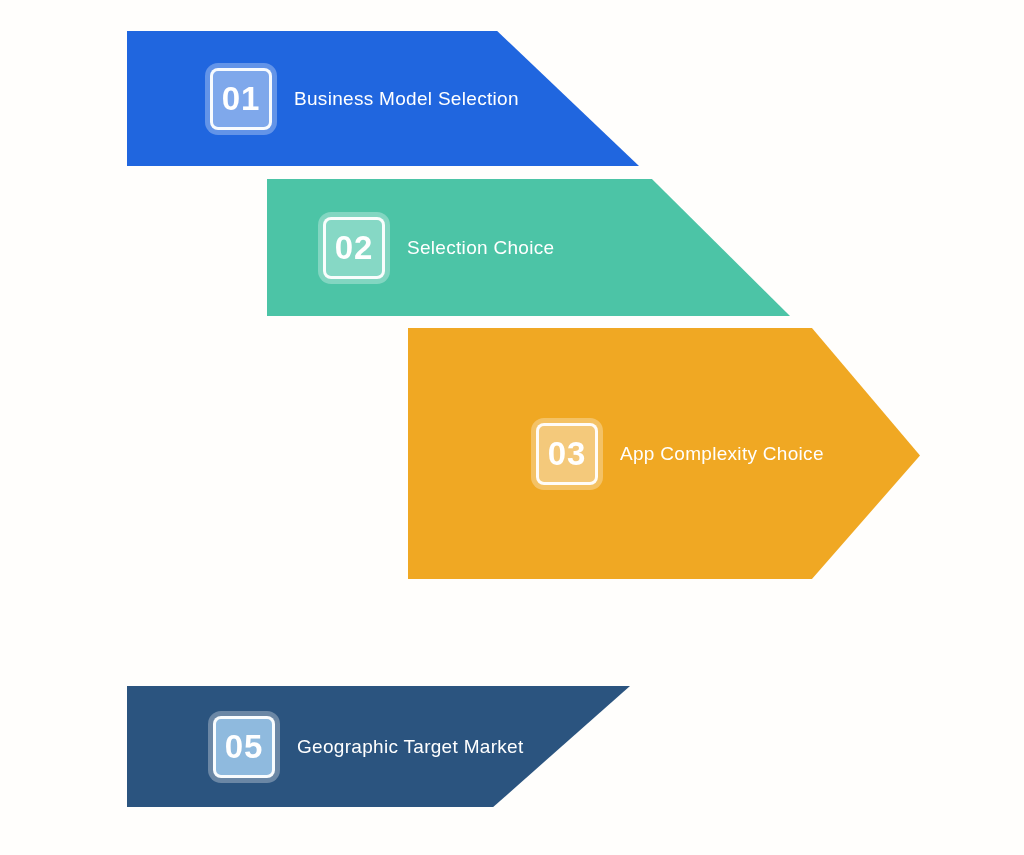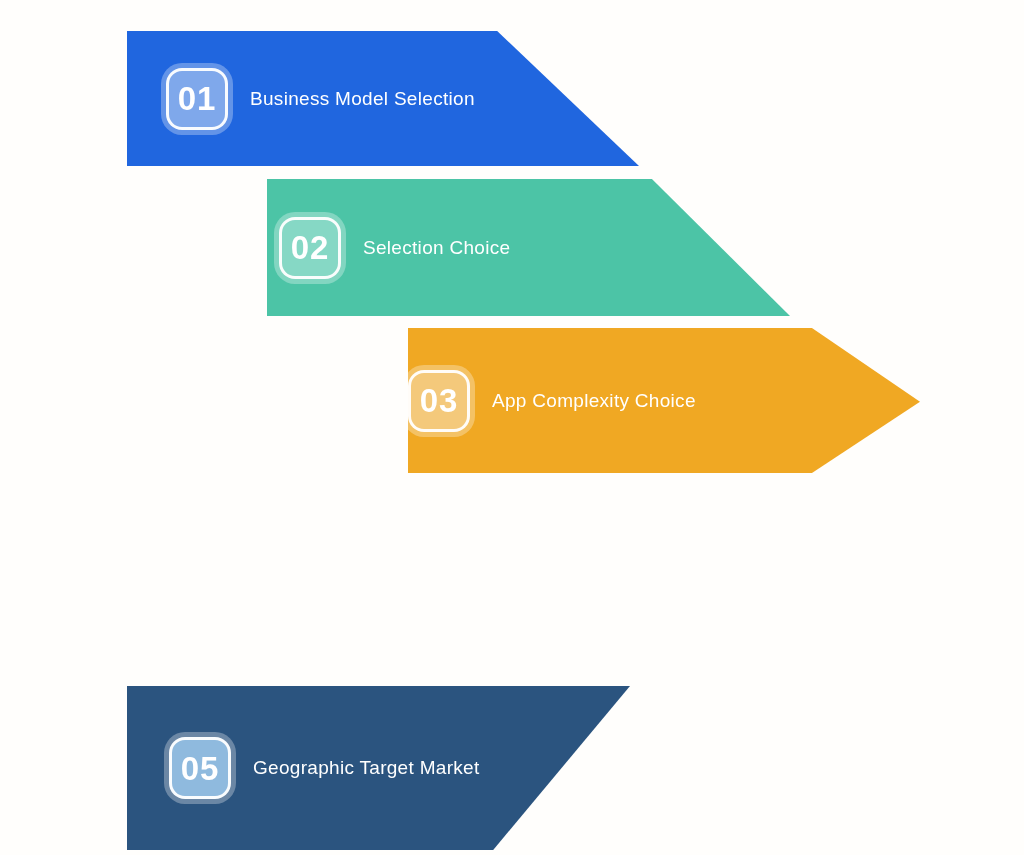--- a/index.html
+++ b/index.html
@@ -27,46 +27,48 @@
     padding-left: 39px;
   }
   
   .banner-2 {
     left: 267px; top: 179px; width: 523px; height: 137px;
     clip-path: polygon(0 0, 73.6% 0, 100% 100%, 0 100%);
     padding-left: 51px;
   }
   
   .banner-3 {
-    left: 408px; top: 328px; width: 512px; height: 145px;
+    left: 408px; top: 328px; width: 512px; height: 251px;
     clip-path: polygon(0 0, 78.9% 0, 100% 50.8%, 78.9% 100%, 0 100%);
+    padding-left: 84px;
     text-align: right;
   }
   
   .banner-4 {
     left: 267px; top: 537px; width: 533px; height: 136px;
     clip-path: polygon(0 0, 100% 0, 72.4% 100%, 0 100%);
     padding-left: 50px;
   }
   
   .banner-5 {
-    left: 127px; top: 686px; width: 503px; height: 164px;
+    left: 127px; top: 686px; width: 503px; height: 121px;
     clip-path: polygon(0 0, 100% 0, 72.8% 100%, 0 100%);
     padding-left: 42px;
   }
   .badge {
     flex: 0 0 auto;
     width: 56px;
     height: 56px;
     border: 3px solid rgba(255, 255, 255, 0.95);
-    border-radius: 16px;
+    border-radius: 8px;
     box-shadow: 0 0 0 5px rgba(255, 255, 255, 0.30);
     display: flex;
     align-items: center;
     justify-content: center;
+    margin-left: 44px;
   }
   .badge .num {
     color: #ffffff;
     font-size: 33px;
     font-weight: 700;
     letter-spacing: 1px;
     line-height: 1;
   }
   .label {
     margin-left: 22px;

